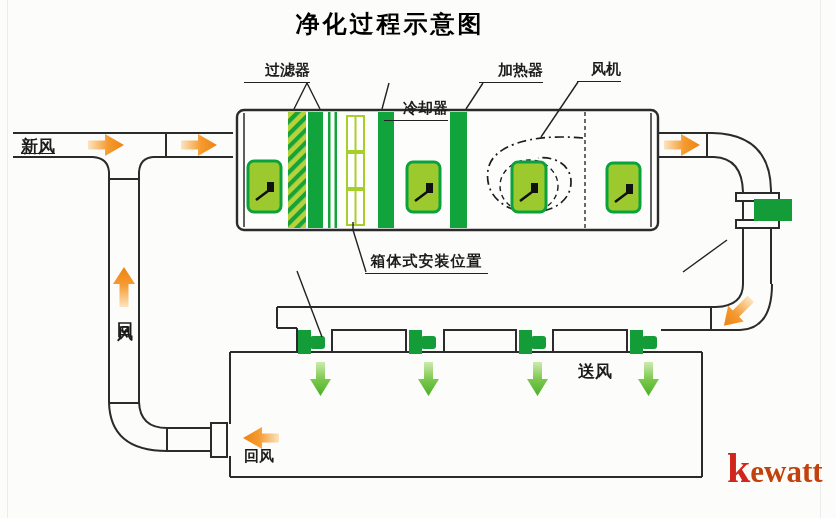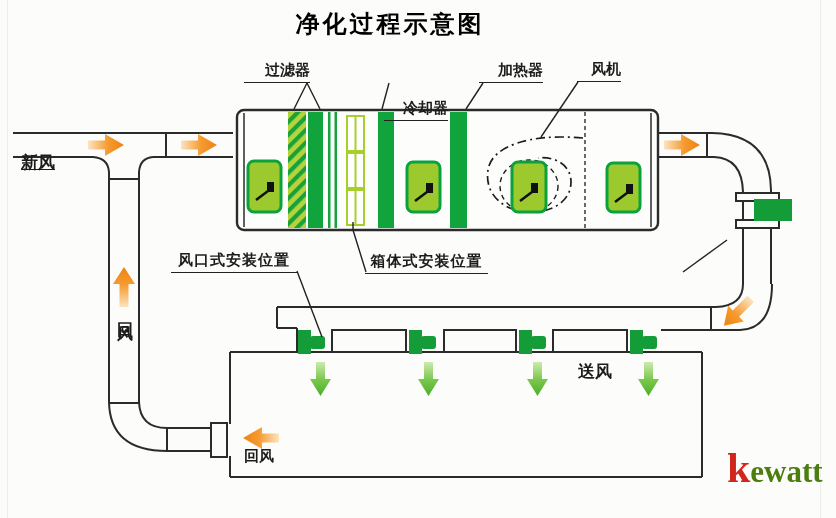--- a/index.html
+++ b/index.html
@@ -16,21 +16,21 @@
   }
   .comp{font-size:15px;border-bottom:1.6px solid #222;padding-bottom:2px;text-align:right;}
   .inst{font-size:15px;border-bottom:1.6px solid #222;padding-bottom:2px;text-align:center;letter-spacing:1px;}
   .flow{font-size:17px;}
   .flow-sm{font-size:15px;}
   .vtext{
     writing-mode:vertical-rl;text-orientation:upright;letter-spacing:3px;
   }
   .logo{position:absolute;left:727px;top:444px;font-family:"Liberation Serif","DejaVu Serif",serif;font-weight:bold;white-space:nowrap;}
   .logo .k{font-size:42px;color:#d2251c;}
-  .logo .rest{font-size:31px;color:#4d7c0f;}
+  .logo .rest{font-size:31px;color:#c2410c;}
 </style>
 </head>
 <body>
 
 <div class="stage">
 
   <div class="edge" style="left:7px"></div>
   <div class="edge" style="left:820px"></div>
 
   <svg class="draw" width="836" height="518" viewBox="0 0 836 518">
@@ -197,23 +197,22 @@
     </g>
   </svg>
 
   <div class="lbl title">净化过程示意图</div>
 
   <div class="lbl comp" style="left:244px;top:61px;width:66px;">过滤器</div>
   <div class="lbl comp" style="left:384px;top:61px;width:64px;margin-top:38px;">冷却器</div>
   <div class="lbl comp" style="left:479px;top:61px;width:64px;">加热器</div>
   <div class="lbl comp" style="left:577px;top:60px;width:44px;">风机</div>
 
-  <div class="lbl inst" style="left:171px;top:251px;width:126px;">风口式安装位置</div>
   <div class="lbl inst" style="left:365px;top:252px;width:123px;">箱体式安装位置</div>
 
-  <div class="lbl flow" style="left:21px;top:151px;text-decoration:underline;">新风</div>
+  <div class="lbl flow" style="left:21px;top:135px;text-decoration:underline;">新风</div>
   <div class="lbl flow vtext" style="left:114px;top:310px;font-size:16px;">回风</div>
   <div class="lbl flow" style="left:578px;top:360px;">送风</div>
   <div class="lbl flow-sm" style="left:244px;top:447px;">回风</div>
 
   <div class="logo"><span class="k">k</span><span class="rest">ewatt</span></div>
 
 </div>
 
 </body></html>

